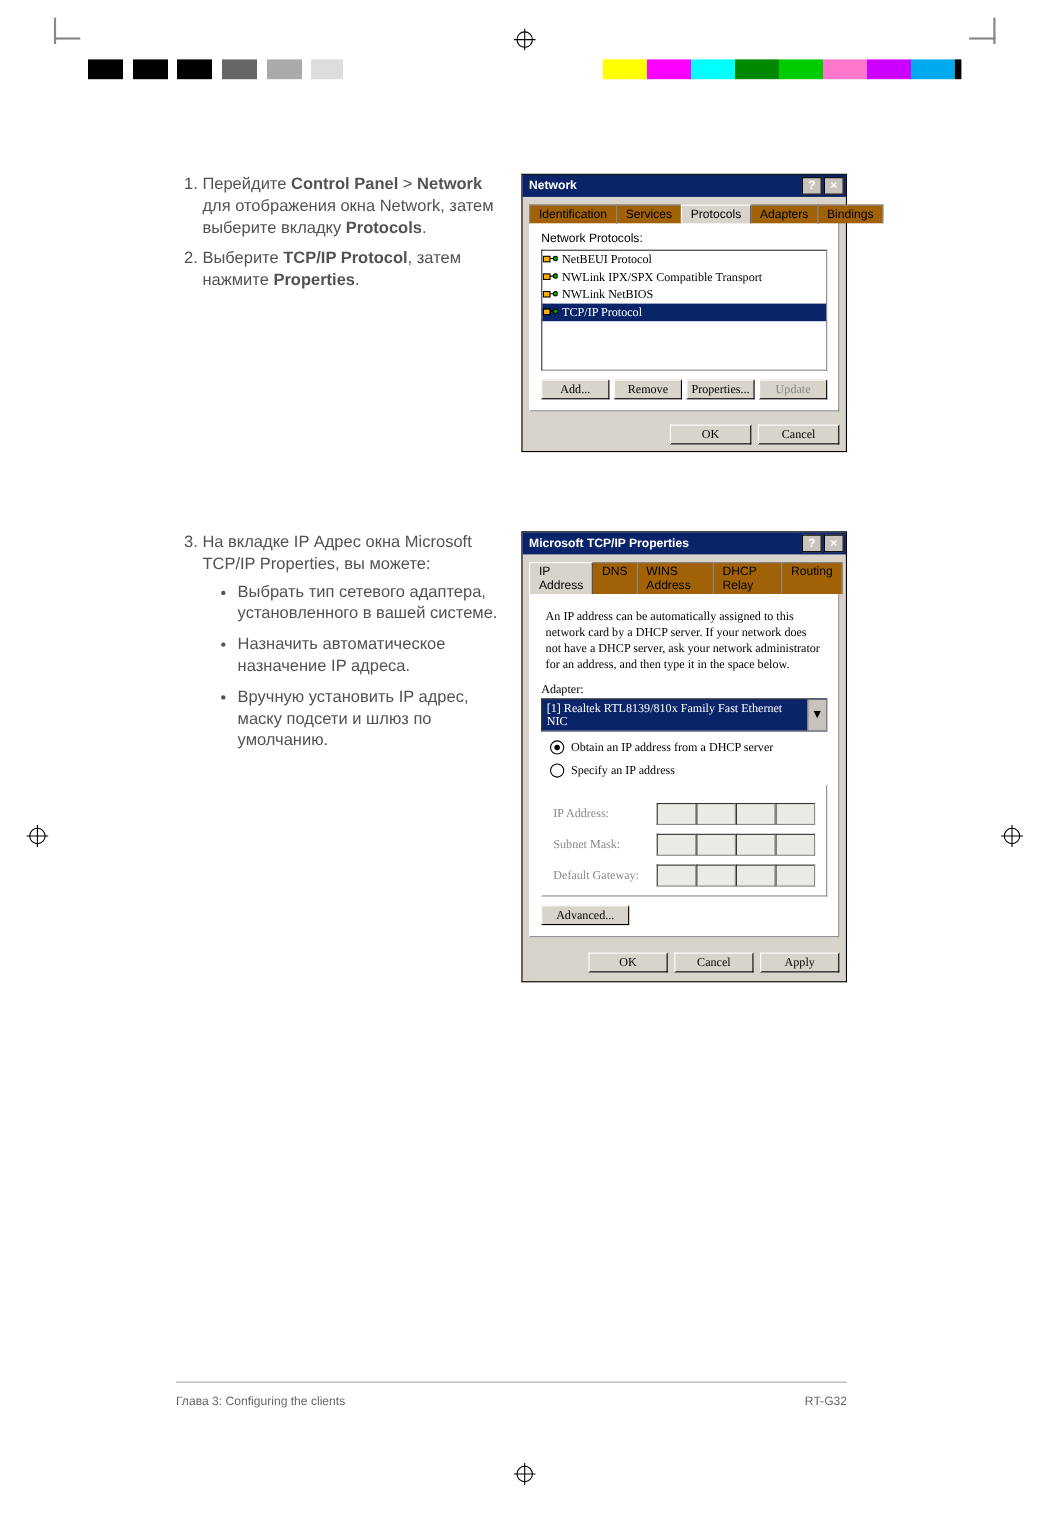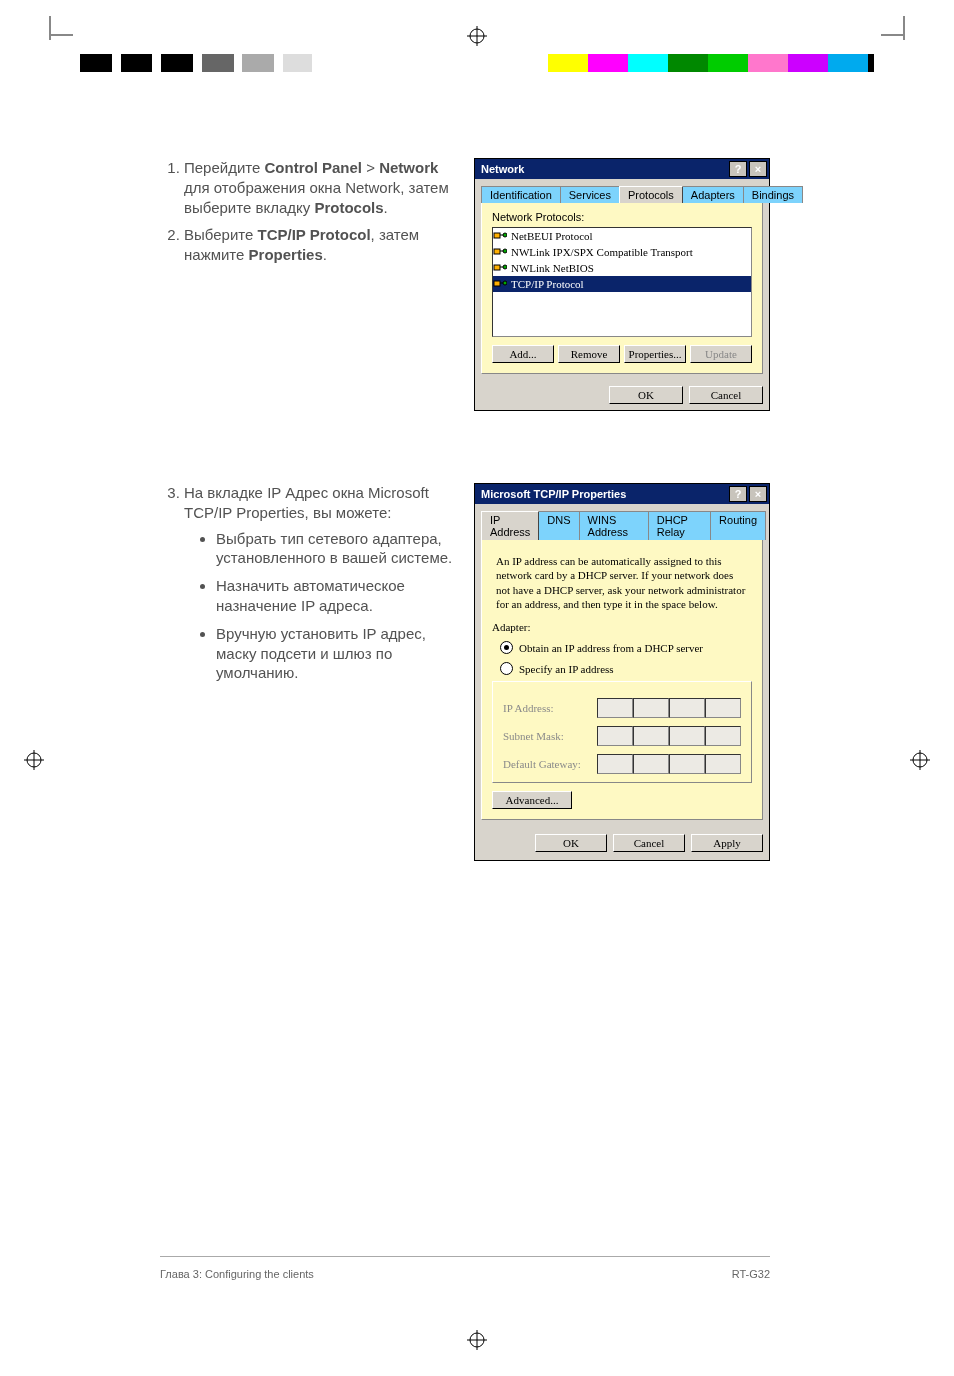--- a/index.html
+++ b/index.html
@@ -52,25 +52,25 @@
   .left-col .sub li { margin-bottom: 8px; }
 
   
   .dlg { background:#d8d4cc; border:1px solid #000; font: 11px Tahoma, Arial; color:#000; }
   .dlg .tbar { background:#0a246a; color:#fff; display:flex; align-items:center;
                justify-content:space-between; padding:2px 2px 2px 6px; font-weight:700;}
   .tbar .tbtns { display:flex; gap:2px; }
   .tbar .tb { width:16px; height:14px; background:#c8c4bc; border:1px solid #000;
               display:flex; align-items:center; justify-content:center; font: 700 11px Arial;}
   .tabs { display:flex; margin:6px 4px 0 6px;}
-  .tab  { padding:2px 8px; border:1px solid #888; border-bottom:none; background:#7dd3fc;
+  .tab  { padding:2px 8px; border:1px solid #888; border-bottom:none; background:#a16207;
           margin-right:-1px; position:relative; top:1px; color:#000;}
   .tab.active { background:#d8d4cc; border-color:#fff #444 #d8d4cc #fff; z-index:2;}
   .panel { margin:0 6px 6px 6px; border:1px solid #888; border-top-color:#fff; border-left-color:#fff;
-           background:#fef9c3; padding:8px 10px 10px; }
+           background:#ffffff; padding:8px 10px 10px; }
 
   .listbox { background:#fff; border:1px inset #888; height:108px; margin-top:4px;
              font: 11px Tahoma; }
   .li-item { padding:2px 0; display:flex; align-items:center; gap:4px;}
   .li-item .net-icon { width:14px; height:12px; display:inline-block; }
   .li-item .net-icon svg { display:block; }
   .li-sel { background:#0a246a; color:#fff; }
 
   .btnrow { display:flex; gap:4px; margin-top:8px; }
   .btn95 { flex:1; border:1px solid #000; border-top-color:#fff; border-left-color:#fff;
@@ -261,20 +261,24 @@
         <div class="tabs">
           <span class="tab active">IP Address</span>
           <span class="tab">DNS</span>
           <span class="tab">WINS Address</span>
           <span class="tab">DHCP Relay</span>
           <span class="tab">Routing</span>
         </div>
         <div class="panel">
           <div class="intro">An IP address can be automatically assigned to this network card by a DHCP server.  If your network does not have a DHCP server, ask your network administrator for an address, and then type it in the space below.</div>
           <div class="lbl">Adapter:</div>
+          <div class="ddown">
+            <div class="sel">[1] Realtek RTL8139/810x Family Fast Ethernet NIC</div>
+            <div class="arrow">▼</div>
+          </div>
 
           <div class="radio">
             <span class="dot on"></span>
             <span>Obtain an IP address from a DHCP server</span>
           </div>
           <div class="radio">
             <span class="dot"></span>
             <span>Specify an IP address</span>
           </div>
 

